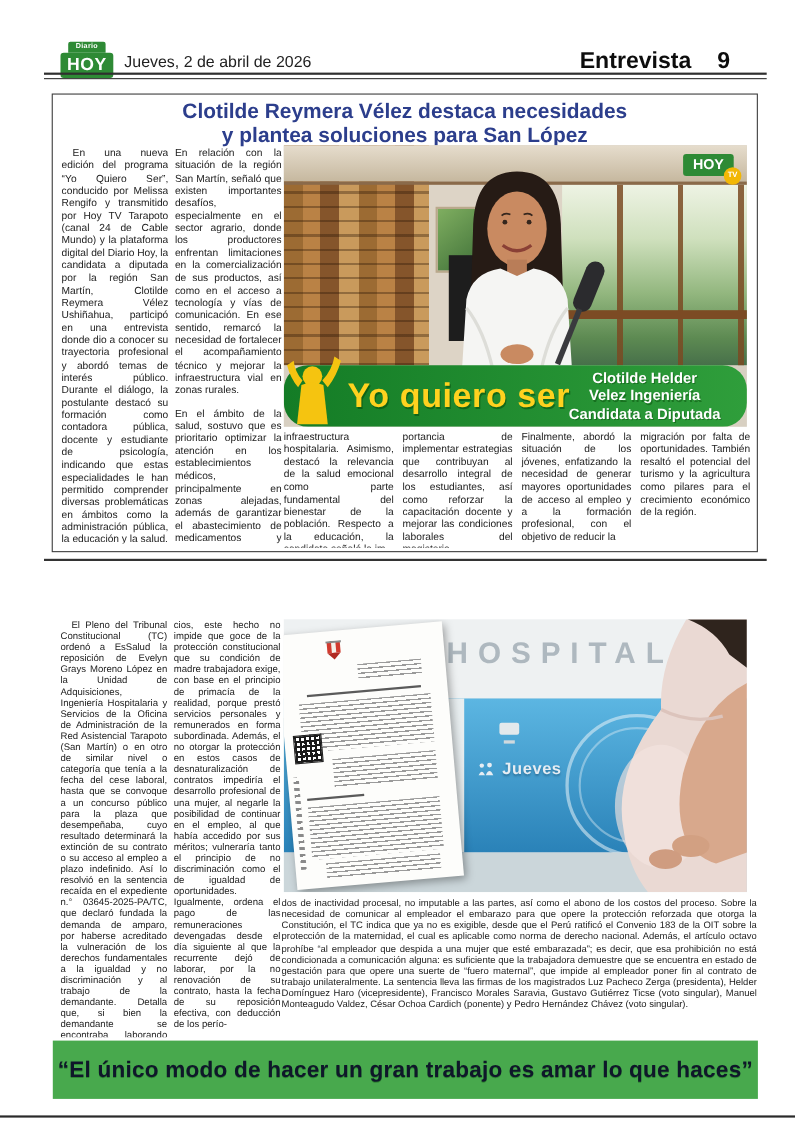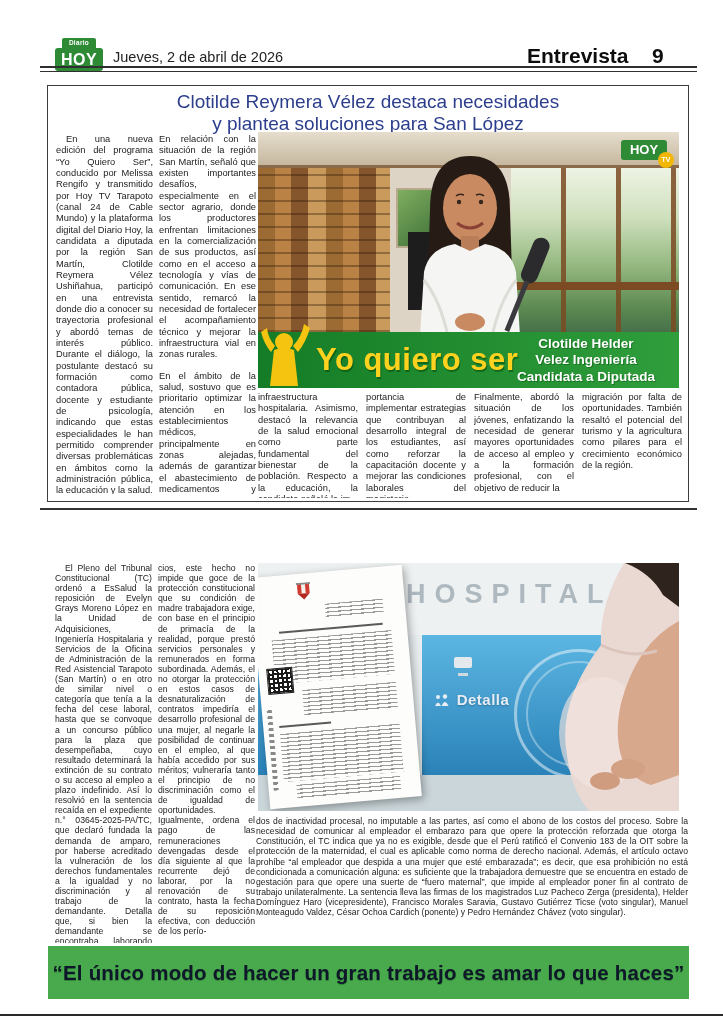--- a/index.html
+++ b/index.html
@@ -24,21 +24,21 @@
   .hdr-date { position:absolute; left:113px; top:49px; font-size:14.5px; color:#222; }
   .hdr-section { position:absolute; left:527px; top:44px; font-size:21px; font-weight:bold; color:#0d0d0d; }
   .hdr-pagenum { position:absolute; left:652px; top:44px; font-size:21px; font-weight:bold; color:#0d0d0d; }
   .double-rule {
     position:absolute; left:40px; top:66px; width:657px; height:6px;
     border-top:2.5px solid #2f2f2f; border-bottom:1.6px solid #2f2f2f;
   }
   
   .a1-box { position:absolute; left:47px; top:85px; width:642px; height:417px; border:1.5px solid #3d3d3d; }
   .a1-head { position:absolute; left:0; top:5px; width:100%; text-align:center;
-    font-size:19px; line-height:1.14; font-weight:normal; color:#2c3e8c; }
+    font-size:19px; line-height:1.14; font-weight:bold; color:#2c3e8c; }
   .col { position:absolute; text-align:justify; overflow:hidden; hyphens:auto; -webkit-hyphens:auto; }
   .a1col { width:97px; font-size:9.3px; line-height:1.22; color:#222; top:48px; height:360px; }
   .a1colB { position:absolute; width:100px; font-size:9.3px; line-height:1.22; color:#222; top:306px; height:106px; }
   .indent { text-indent:10px; }
   .p2 { margin-top:10px; }
   
   .photo1 { position:absolute; left:210px; top:46px; width:421px; height:256px; background:#d8d0c2; overflow:hidden; }
   .p1-beam { position:absolute; left:0; top:0; right:0; height:36px;
     background:linear-gradient(#e6ddcd,#c6b89f); border-bottom:3px solid #8a6a4a; }
   .p1-brick { position:absolute; left:0; top:0; width:132px; bottom:56px;
@@ -51,21 +51,21 @@
   .p1-plant { position:absolute; left:140px; top:58px; width:42px; height:60px;
     background:linear-gradient(140deg,#7fae60,#3f7038); border:2px solid #b9a98c; }
   .p1-mural { position:absolute; right:0; top:36px; width:168px; bottom:56px;
     background:
       repeating-linear-gradient(90deg, rgba(0,0,0,0) 0 50px, rgba(122,74,34,.85) 50px 55px),
       linear-gradient(180deg,#eef3e4 0%, #cfe0bd 30%, #93b77f 60%, #5d8a52 85%, #47704a 100%);
   }
   .p1-rail { position:absolute; right:0; top:150px; width:168px; height:8px; background:#7c4b24; }
   .p1-woman { position:absolute; left:112px; top:18px; width:200px; height:186px; }
   .p1-banner { position:absolute; left:0; right:0; bottom:0; height:56px;
-    background:linear-gradient(90deg,#147c26,#2f9e3b); }
+    background:linear-gradient(90deg,#147c26,#2f9e3b);border-radius:22px; }
   .p1-hand { position:absolute; left:2px; bottom:2px; width:52px; height:66px; }
   .p1-banner-title { position:absolute; left:58px; top:0; height:56px; line-height:56px;
     font-size:31px; font-weight:800; color:#ffd21f; letter-spacing:.5px;
     text-shadow:1px 2px 0 rgba(0,60,0,.45); }
   .p1-caption { position:absolute; right:8px; top:4px; width:170px; text-align:center;
     color:#fff; font-weight:bold; font-size:13.5px; line-height:1.22;
     text-shadow:1px 1px 0 rgba(0,60,0,.4); }
   .p1-hoytv { position:absolute; top:8px; right:12px; width:46px; height:20px;
     background:#2e8a35; border-radius:3px; color:#fff; font-weight:bold; font-size:13px;
     text-align:center; line-height:20px; }
@@ -211,21 +211,21 @@
     <div class="p2-arc"></div>
     <div class="p2-arc2"></div>
     <div class="p2-cam"></div>
     <div class="p2-essalud">
       <svg width="18" height="12" viewBox="0 0 18 12" style="vertical-align:-1px">
         <circle cx="4" cy="3" r="2" fill="#e6edf3"></circle>
           <path d="M1,12 Q4,5 7,12 Z" fill="#e6edf3"></path>
         <circle cx="11" cy="2.5" r="2.2" fill="#e6edf3"></circle>
           <path d="M7.5,12 Q11,4 14.5,12 Z" fill="#e6edf3"></path>
       </svg>
-      <span>Detalla</span>
+      <span>Jueves</span>
     </div>
     <div class="p2-floor"></div>
 
     <svg class="p2-woman" viewBox="0 0 150 248">
       <path d="M150,0 L95,0 Q70,42 72,82 Q28,140 38,192 Q42,226 60,248 L150,248 Z" fill="#ead9d3"></path>
       <ellipse cx="72" cy="170" rx="42" ry="56" fill="#f3e4de" opacity="0.65"></ellipse>
       <path d="M150,58 Q108,80 92,140 Q85,172 93,196 Q102,216 122,222 L150,212 Z" fill="#d8a88c"></path>
       <ellipse cx="99" cy="206" rx="17" ry="10" fill="#d2a082"></ellipse>
       <ellipse cx="76" cy="218" rx="15" ry="9" fill="#cf9c80"></ellipse>
       <path d="M150,0 L96,0 Q122,10 134,32 L150,44 Z" fill="#2f241d"></path>

